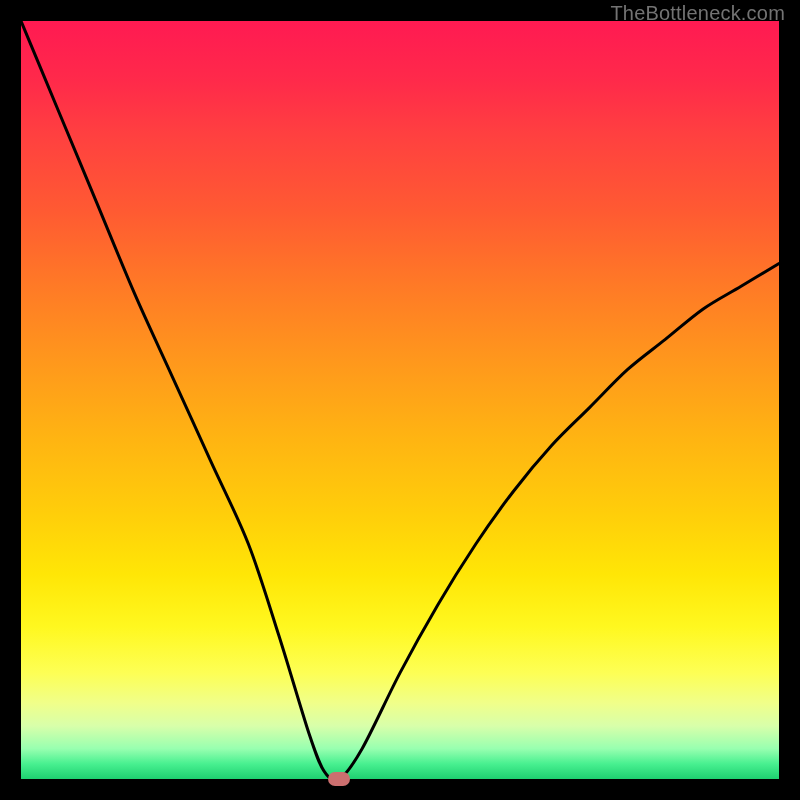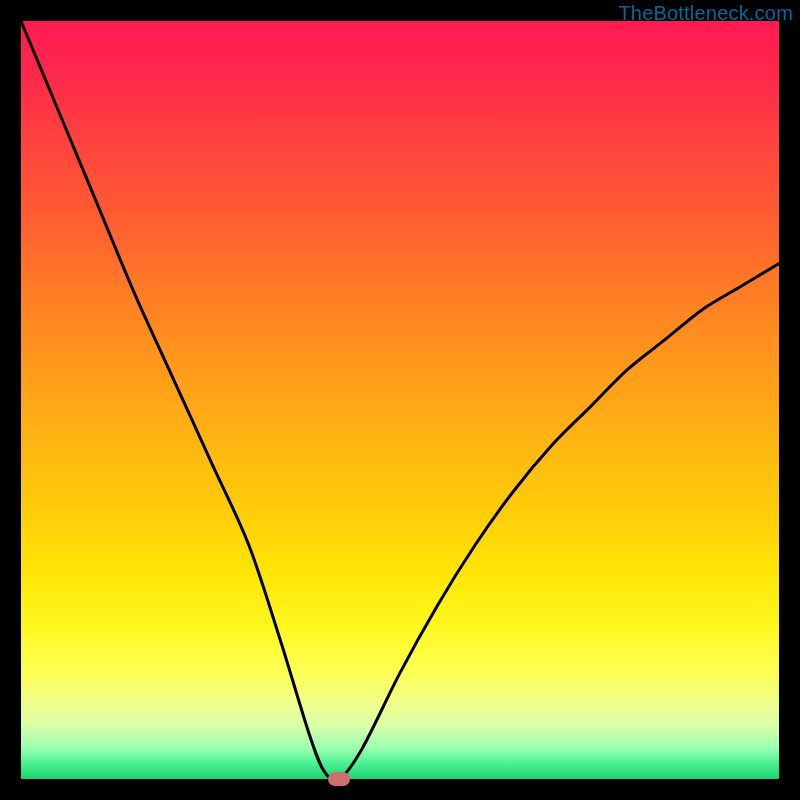--- a/index.html
+++ b/index.html
@@ -37,22 +37,22 @@
       #f0ff8a 90%,
       #d8ffaa 93%,
       #98ffb0 96%,
       #48f090 98%,
       #1ed070 100%
     );
   }
   .watermark {
     position: absolute;
     top: 2px;
-    right: 7px;
-    color: #0369a1;
+    right: 15px;
+    color: #737373;
     font-size: 20px;
     font-weight: 500;
     letter-spacing: 0.2px;
     z-index: 20;
   }
   svg.curve {
     position: absolute;
     inset: 0;
     width: 758px;
     height: 758px;

